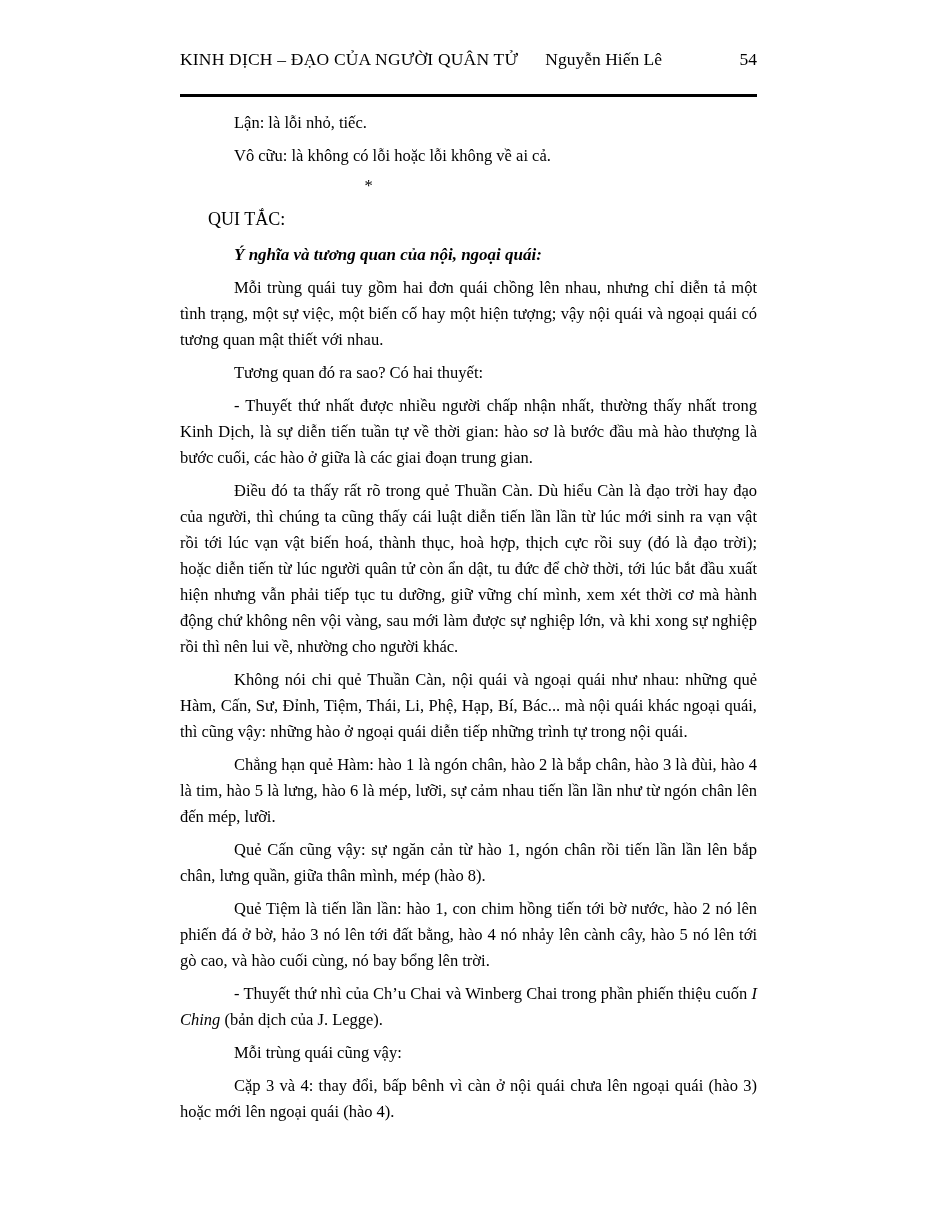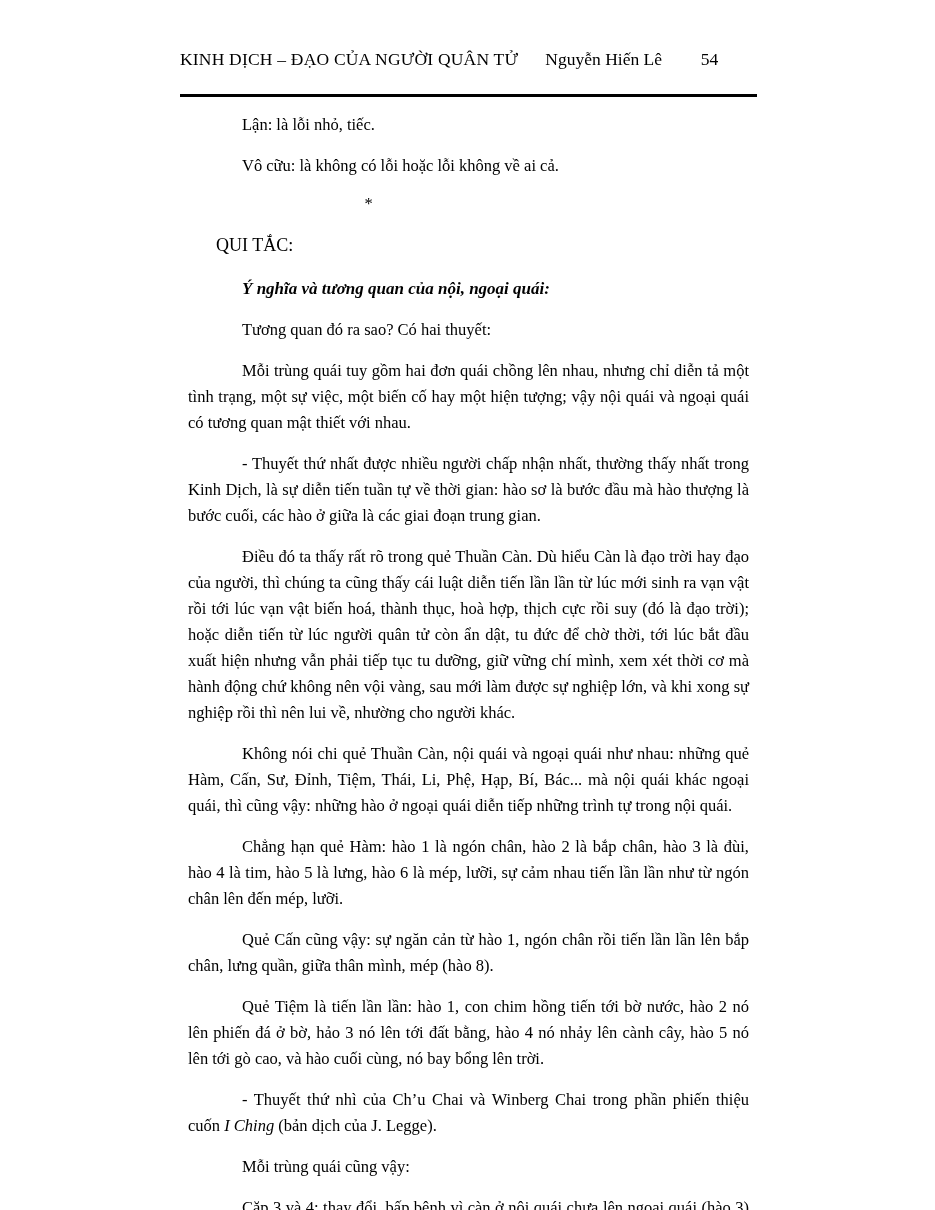--- a/index.html
+++ b/index.html
@@ -29,33 +29,33 @@
   .header .title {
     flex: 1 1 auto;
     letter-spacing: 0.2px;
   }
   .header .author {
     flex: 0 0 auto;
   }
   .header .pagenum {
     flex: 0 0 auto;
     width: 95px;
-    text-align: center;
+    text-align: right;
   }
   .rule {
     margin-top: 24px;
     border-top: 3px solid #000000;
   }
   .content {
     margin-top: 6px;
     font-size: 16.5px;
     line-height: 26px;
   }
   .content p {
-    margin: 8px;
+    margin: 0;
     padding: 7px 0 0 0;
     text-align: justify;
   }
   p.indent   { text-indent: 54px; }
   p.section  { text-indent: 28px; font-size: 18px; text-align: left; }
   p.heading  { text-indent: 54px; font-weight: bold; font-size: 17px; text-align: left; padding-top: 10px; font-style: italic; }
   p.separator {
     text-align: center;
     text-indent: 0;
     padding-right: 200px; 
@@ -75,22 +75,22 @@
   </div>
 
   <div class="rule"></div>
 
   <div class="content">
     <p class="indent">Lận: là lỗi nhỏ, tiếc.</p>
     <p class="indent">Vô cữu: là không có lỗi hoặc lỗi không về ai cả.</p>
     <p class="separator">*</p>
     <p class="section">QUI TẮC:</p>
     <p class="heading">Ý nghĩa và tương quan của nội, ngoại quái:</p>
+    <p class="indent">Mỗi trùng quái tuy gồm hai đơn quái chồng lên nhau, nhưng chỉ diễn tả một tình trạng, một sự việc, một biến cố hay một hiện tượng; vậy nội quái và ngoại quái có tương quan mật thiết với nhau.</p>
     <p class="indent">Tương quan đó ra sao? Có hai thuyết:</p>
-    <p class="indent">Mỗi trùng quái tuy gồm hai đơn quái chồng lên nhau, nhưng chỉ diễn tả một tình trạng, một sự việc, một biến cố hay một hiện tượng; vậy nội quái và ngoại quái có tương quan mật thiết với nhau.</p>
     <p class="indent">- Thuyết thứ nhất được nhiều người chấp nhận nhất, thường thấy nhất trong Kinh Dịch, là sự diễn tiến tuần tự về thời gian: hào sơ là bước đầu mà hào thượng là bước cuối, các hào ở giữa là các giai đoạn trung gian.</p>
     <p class="indent">Điều đó ta thấy rất rõ trong quẻ Thuần Càn. Dù hiểu Càn là đạo trời hay đạo của người, thì chúng ta cũng thấy cái luật diễn tiến lần lần từ lúc mới sinh ra vạn vật rồi tới lúc vạn vật biến hoá, thành thục, hoà hợp, thịch cực rồi suy (đó là đạo trời); hoặc diễn tiến từ lúc người quân tử còn ẩn dật, tu đức để chờ thời, tới lúc bắt đầu xuất hiện nhưng vẫn phải tiếp tục tu dưỡng, giữ vững chí mình, xem xét thời cơ mà hành động chứ không nên vội vàng, sau mới làm được sự nghiệp lớn, và khi xong sự nghiệp rồi thì nên lui về, nhường cho người khác.</p>
     <p class="indent">Không nói chi quẻ Thuần Càn, nội quái và ngoại quái như nhau: những quẻ Hàm, Cấn, Sư, Đỉnh, Tiệm, Thái, Li, Phệ, Hạp, Bí, Bác... mà nội quái khác ngoại quái, thì cũng vậy: những hào ở ngoại quái diễn tiếp những trình tự trong nội quái.</p>
     <p class="indent">Chẳng hạn quẻ Hàm: hào 1 là ngón chân, hào 2 là bắp chân, hào 3 là đùi, hào 4 là tim, hào 5 là lưng, hào 6 là mép, lưỡi, sự cảm nhau tiến lần lần như từ ngón chân lên đến mép, lưỡi.</p>
     <p class="indent">Quẻ Cấn cũng vậy: sự ngăn cản từ hào 1, ngón chân rồi tiến lần lần lên bắp chân, lưng quần, giữa thân mình, mép (hào 8).</p>
     <p class="indent">Quẻ Tiệm là tiến lần lần: hào 1, con chim hồng tiến tới bờ nước, hào 2 nó lên phiến đá ở bờ, hảo 3 nó lên tới đất bằng, hào 4 nó nhảy lên cành cây, hào 5 nó lên tới gò cao, và hào cuối cùng, nó bay bổng lên trời.</p>
     <p class="indent"><span>- Thuyết thứ nhì của Ch’u Chai và Winberg Chai trong phần phiến thiệu cuốn </span><span class="italic">I Ching</span><span> (bản dịch của J. Legge).</span></p>
     <p class="indent">Mỗi trùng quái cũng vậy:</p>
     <p class="indent">Cặp 3 và 4: thay đổi, bấp bênh vì càn ở nội quái chưa lên ngoại quái (hào 3) hoặc mới lên ngoại quái (hào 4).</p>
   </div>

